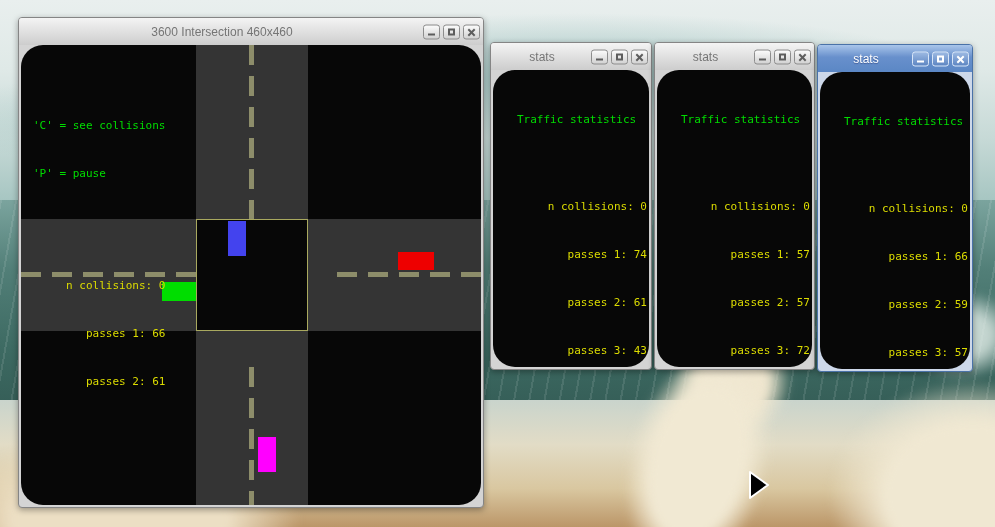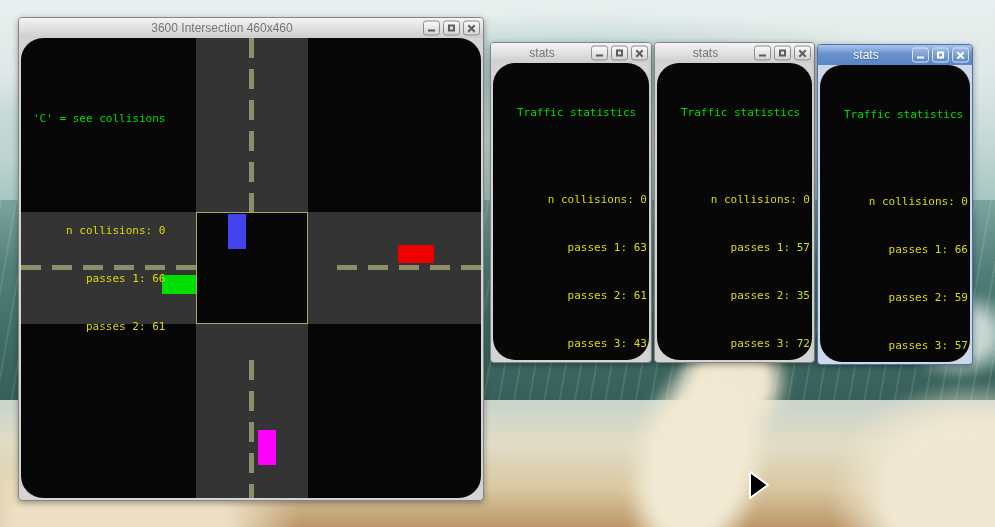--- a/index.html
+++ b/index.html
@@ -50,21 +50,21 @@
   }
 
   
   .window{
     position:absolute;box-sizing:border-box;
     border:1px solid #858585;border-radius:4px;
     background:#d4d4d4;padding:2px;
     box-shadow:0 2px 6px rgba(0,0,0,.35);
   }
   .titlebar{
-    height:20px;margin:-2px -2px 0;padding:0 2px;position:relative;
+    height:27px;margin:-2px -2px 0;padding:0 2px;position:relative;
     border-radius:3px 3px 0 0;
     background:linear-gradient(180deg,#f4f4f4,#cdcdcd);
     display:flex;align-items:center;
   }
   .title{
     position:absolute;left:4px;right:62px;text-align:center;
     font-family:"Liberation Sans",sans-serif;font-size:12px;color:#757575;
     white-space:nowrap;overflow:hidden;
   }
   .buttons{position:absolute;right:3px;top:50%;transform:translateY(-50%);display:flex;gap:3px;}
@@ -159,20 +159,21 @@
     <div class="dash dash-v" id="dash-north"></div>
     <div class="dash dash-v" id="dash-south"></div>
     <div class="intersection"></div>
     <div class="car" id="car-blue"></div>
     <div class="car" id="car-green"></div>
     <div class="car" id="car-red"></div>
     <div class="car" id="car-magenta"></div>
     <div class="console-text">
       <div class="help-lines">
         <div>'C' = see collisions</div>
+        <div>'P' = pause</div>
       </div>
       <div class="stat-lines">
         <div>n collisions: 0</div>
         <div>passes 1: 66</div>
         <div>passes 2: 61</div>
         
         
       </div>
     </div>
   </div>
@@ -191,21 +192,21 @@
       <span class="wbtn close">
           <span class="glyph"></span>
         </span>
     </span>
   </div>
   <div class="canvas stats-canvas">
     <div class="stats-body">
       <div class="stats-heading">Traffic statistics</div>
       <div class="stat-lines">
         <div>n collisions: 0</div>
-        <div>passes 1: 63</div>
+        <div>passes 1: 74</div>
         <div>passes 2: 61</div>
         <div>passes 3: 43</div>
         
       </div>
     </div>
   </div>
 </div>
 
 <div class="window" id="stats-window-2">
   <div class="titlebar">
@@ -221,21 +222,21 @@
           <span class="glyph"></span>
         </span>
     </span>
   </div>
   <div class="canvas stats-canvas">
     <div class="stats-body">
       <div class="stats-heading">Traffic statistics</div>
       <div class="stat-lines">
         <div>n collisions: 0</div>
         <div>passes 1: 57</div>
-        <div>passes 2: 35</div>
+        <div>passes 2: 57</div>
         <div>passes 3: 72</div>
         
       </div>
     </div>
   </div>
 </div>
 
 <div class="window active" id="stats-window-3">
   <div class="titlebar">
     <span class="title">stats</span>

